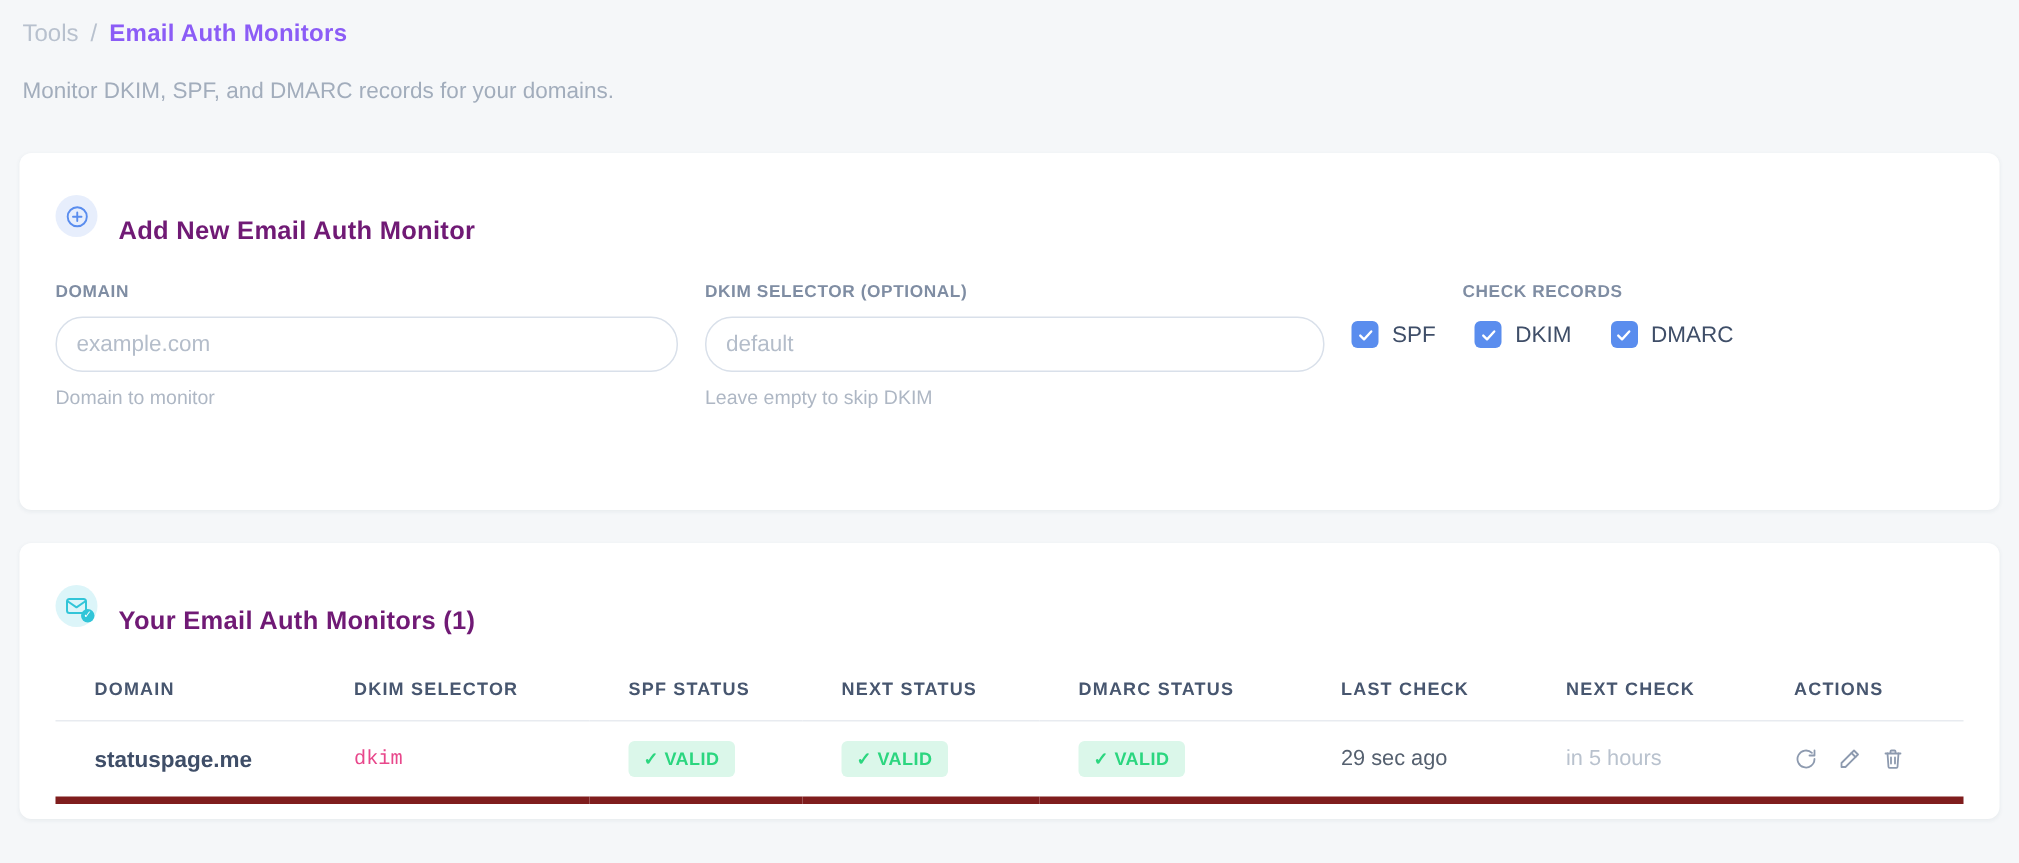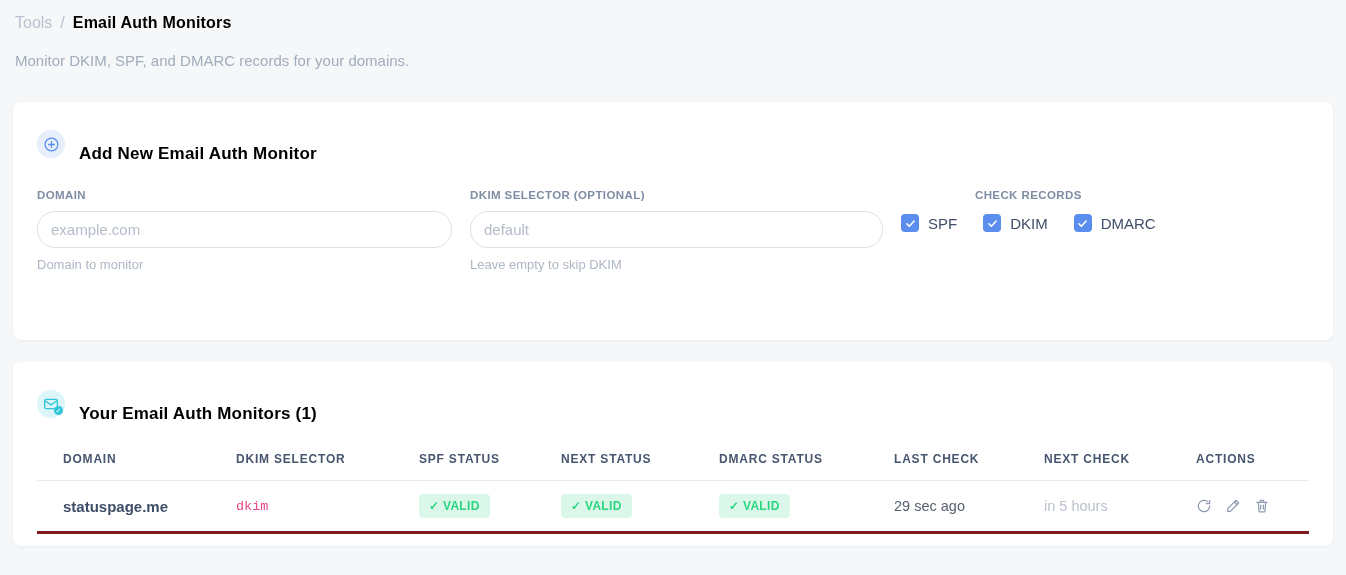--- a/index.html
+++ b/index.html
@@ -13,21 +13,21 @@
   .page { padding: 10px 13px 0 13px; }
 
   
   .breadcrumb {
     padding: 4px 0 0 2px;
     font-size: 16px;
     display: flex; align-items: center; gap: 8px;
   }
   .crumb-section { color: #b8c1ce; cursor: pointer; }
   .crumb-sep { color: #b8c1ce; }
-  .crumb-page { color: #000000; font-weight: bold; letter-spacing: .2px; }
+  .crumb-page { color: #8b5cf6; font-weight: bold; letter-spacing: .2px; }
   .subtitle {
     margin-top: 20px;
     font-size: 15px;
     color: #a2adbc;
     padding-left: 2px;
   }
 
   
   .card {
     background: #ffffff;
@@ -46,21 +46,21 @@
   }
   .icon-circle.blue { background: #e7eefc; color: #5a8dee; }
   .icon-circle.cyan { background: #dcf5f9; color: #31c5d8; }
   .icon-circle svg { display: block; }
   .badge-dot {
     position: absolute; right: 2px; bottom: 3px;
     width: 9px; height: 9px; border-radius: 50%;
     background: #31c5d8; color: #fff;
     font-size: 7px; line-height: 9px; text-align: center;
   }
-  .card-title { font-size: 17px; font-weight: bold; color: #000000; letter-spacing: .2px; margin-top: 20px; }
+  .card-title { font-size: 17px; font-weight: bold; color: #701a75; letter-spacing: .2px; margin-top: 20px; }
 
   
   .form-row { display: flex; margin-top: 25px; align-items: flex-start; }
   .field { width: 415px; }
   .field + .field { margin-left: 18px; width: 413px; }
   .field-label, .group-label {
     font-size: 11.5px; font-weight: bold;
     color: #7f8da3; letter-spacing: .4px;
     display: block;
   }
@@ -106,21 +106,21 @@
   th {
     text-align: left;
     font-size: 12px; font-weight: bold;
     color: #47566f; letter-spacing: .8px;
     padding: 14px 8px 14px 26px;
     border-bottom: 1px solid #e8ebf0;
     white-space: nowrap;
   }
   td {
     padding: 13px 8px 13px 26px;
-    border-bottom: 3px solid #7f1d1d;
+    border-bottom: 5px solid #7f1d1d;
     font-size: 14.5px;
     white-space: nowrap;
   }
   .td-domain { font-weight: bold; color: #3f4e68; font-size: 15px; }
   .td-code { font-family: "Liberation Mono", "DejaVu Sans Mono", monospace; font-size: 13.5px; color: #e8478b; }
   .badge-valid {
     display: inline-block;
     background: #dbf7ea; color: #2bd67f;
     font-size: 12px; font-weight: bold; letter-spacing: .3px;
     padding: 5px 10px; border-radius: 4px;

